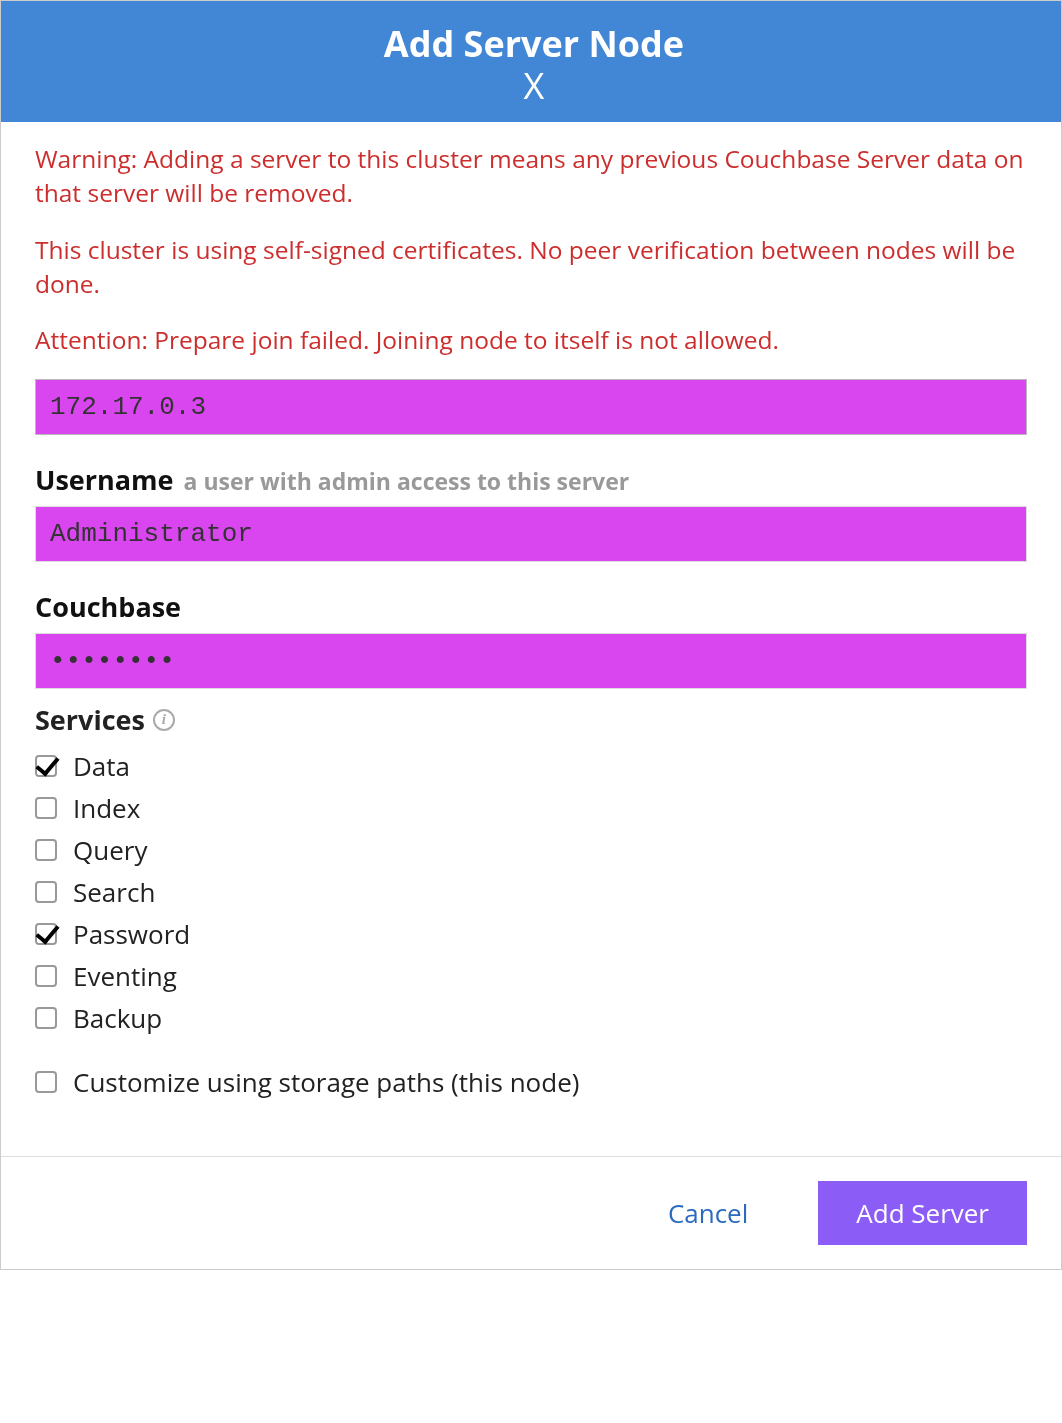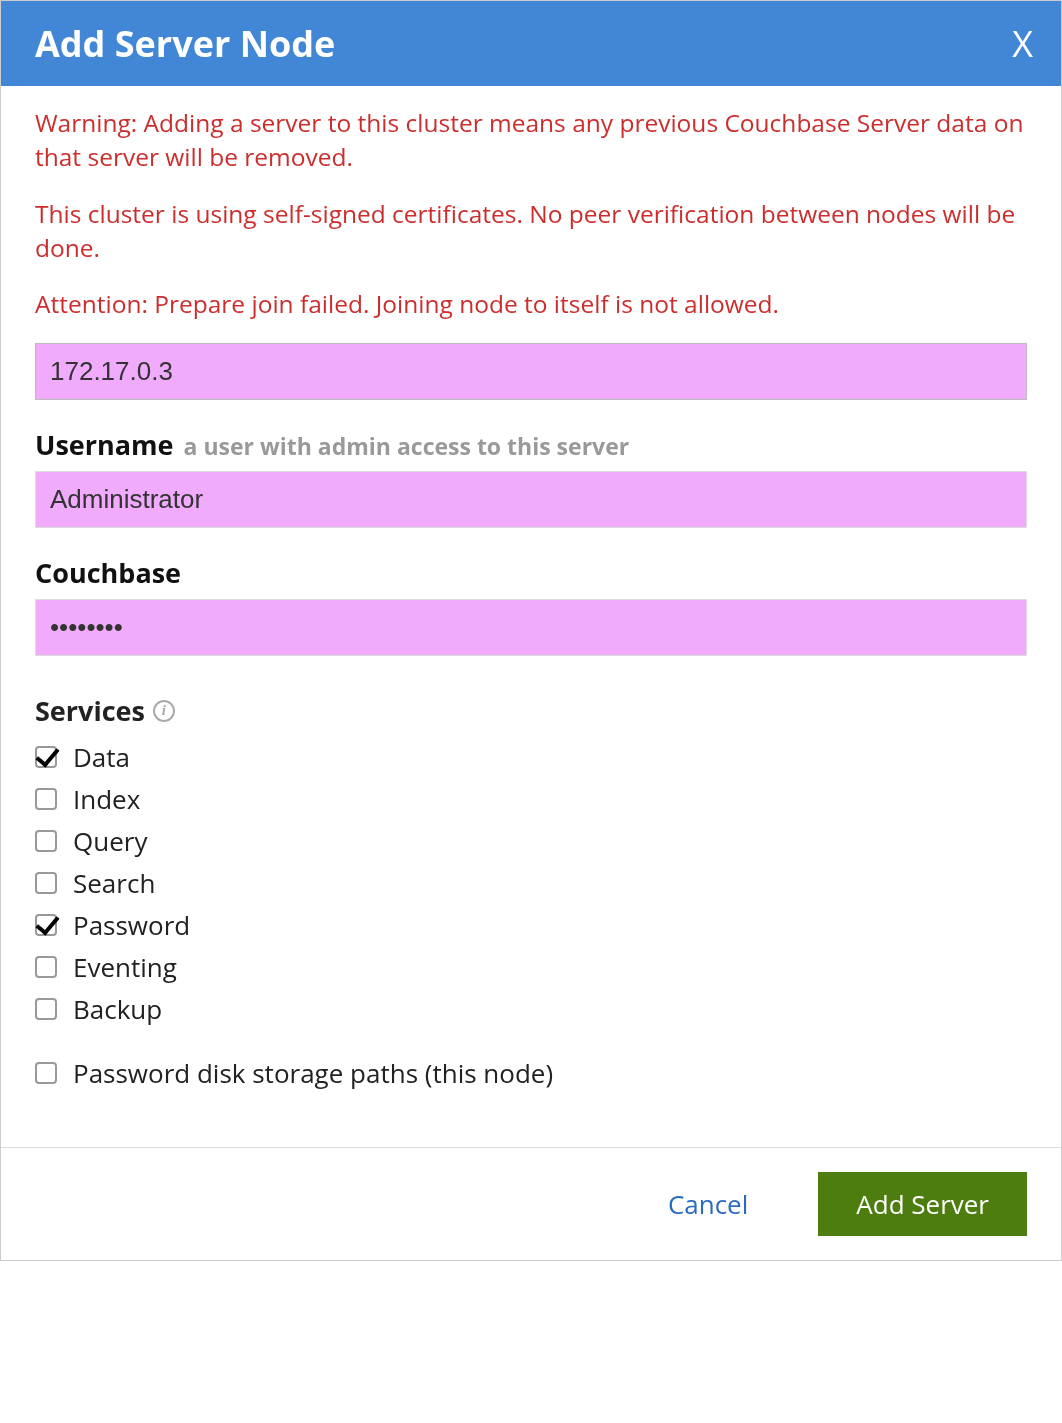--- a/index.html
+++ b/index.html
@@ -14,20 +14,21 @@
     border: 1px solid #ccc;
     background: #fff;
   }
   .dialog-header {
     background: #4287d6;
     color: #fff;
     display: flex;
     align-items: center;
     justify-content: space-between;
     padding: 18px 28px 18px 34px;
+    flex-direction: column;
   }
   .dialog-header h1 {
     margin: 0;
     font-size: 36px;
     font-weight: 700;
   }
   .close-x {
     font-size: 36px;
     font-weight: 400;
     cursor: pointer;
@@ -55,30 +56,30 @@
     font-size: 23px;
     font-weight: 700;
     color: #999;
   }
   .text-input {
     width: 100%;
     font-size: 26px;
     padding: 12px 14px;
     border: 1px solid #bbb;
     color: #333;
-    font-family: Liberation Sans, sans-serif;
-    background:#f0abfc;
+    font-family: Liberation Mono, monospace;
+    background:#d946ef;
   }
   .text-input.faint {
     border-color: #ddd;
   }
   .services-label {
     font-size: 27px;
     font-weight: 700;
-    margin: 36px 0 10px 0;
+    margin: 12px 0 10px 0;
     display: flex;
     align-items: center;
     gap: 8px;
     text-align: right;
   }
   .info-icon {
     display: inline-flex;
     align-items: center;
     justify-content: center;
     width: 22px;
@@ -134,21 +135,21 @@
   }
   .btn-cancel {
     color: #2a6bbf;
     font-size: 26px;
     background: none;
     border: none;
     cursor: pointer;
     font-family: inherit;
   }
   .btn-primary {
-    background: #4d7c0f;
+    background: #8b5cf6;
     color: #fff;
     font-size: 26px;
     padding: 14px 38px;
     border: none;
     cursor: pointer;
     font-family: inherit;
   }
 </style>
 </head>
 <body>
@@ -206,21 +207,21 @@
       <span class="cb"></span>
       <span>Eventing</span>
     </div>
     <div class="check-row">
       <span class="cb"></span>
       <span>Backup</span>
     </div>
 
     <div class="check-row extra-top">
       <span class="cb"></span>
-      <span>Password disk storage paths (this node)</span>
+      <span>Customize using storage paths (this node)</span>
     </div>
 
   </div>
 
   <div class="dialog-footer">
     <button class="btn-cancel">Cancel</button>
     <button class="btn-primary">Add Server</button>
   </div>
 
 </div>

